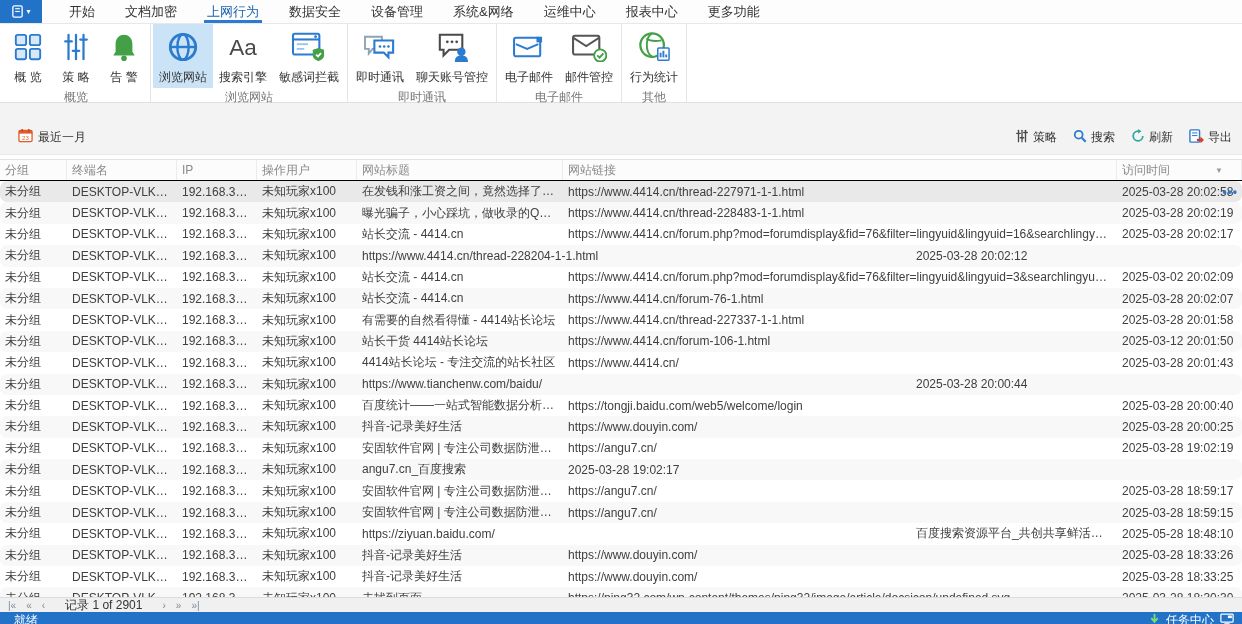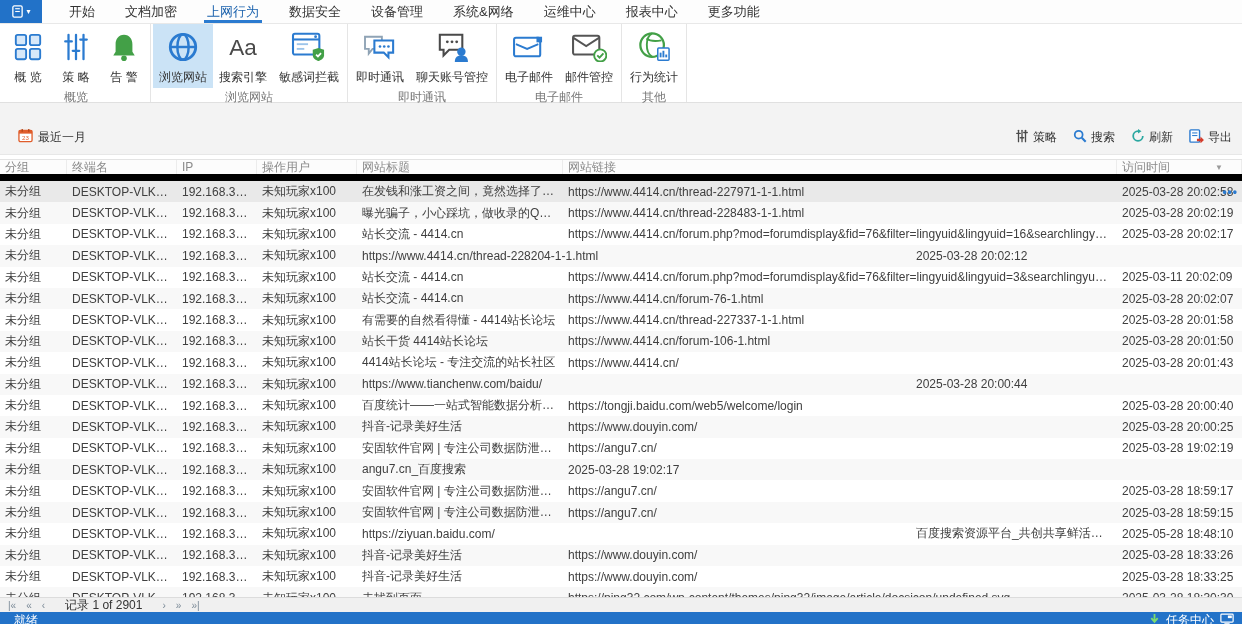--- a/index.html
+++ b/index.html
@@ -27,25 +27,25 @@
   .group-label { text-align:center; font-size:12px; color:#777; padding:1px 0 4px; }
 
   
   .filterstrip { height:52px; background:#f3f3f3; border-bottom:1px solid #e7e7e7; display:flex; align-items:flex-end; justify-content:space-between; padding:0 10px 8px 18px; }
   .date-filter { display:flex; align-items:center; gap:5px; cursor:pointer; color:#333; }
   .toolbar-actions { display:flex; align-items:center; gap:16px; }
   .tb-action { display:flex; align-items:center; gap:4px; cursor:pointer; color:#333; }
 
   
   .grid { position:relative; background:#fff; }
-  .grid-header { display:flex; height:22px; margin-top:4px; border-top:1px solid #e3e3e3; border-bottom:7px solid #000000; background:#fcfcfc; color:#8a8a8a; align-items:center; }
+  .grid-header { display:flex; height:22px; margin-top:4px; border-top:1px solid #e3e3e3; border-bottom:1px solid #000000; background:#fcfcfc; color:#8a8a8a; align-items:center; }
   .gh-cell { height:100%; display:flex; align-items:center; padding:0 5px; border-right:1px solid #ececec; overflow:hidden; white-space:nowrap; position:relative; }
   .gh-cell .filter-arrow { position:absolute; right:18px; color:#9a9a9a; font-size:8px; }
   .grid-body { height:416px; overflow:hidden; }
-  .grid-row { display:flex; height:21.4px; align-items:center; background:#fff; position:relative; cursor:default; }
+  .grid-row { display:flex; height:21.4px; align-items:center; background:#fff; position:relative; cursor:default;border-radius:7px; }
   .grid-row:nth-child(even) { background:#f8f8f8; }
   .grid-row.selected { background:#e9e9e9; }
   .gr-cell { padding:0 5px; overflow:hidden; white-space:nowrap; text-overflow:ellipsis; color:#404040; }
   .more-dots { position:absolute; right:4px; top:0; height:100%; display:flex; align-items:center; color:#2b7bd0; font-weight:bold; letter-spacing:1px; cursor:pointer; }
 
   
   .pager { height:15px; background:#f0f0f0; border-top:1px solid #dcdcdc; display:flex; align-items:center; padding-left:4px; gap:2px; font-size:11px; color:#5f6f7d; }
   .pg-btn { padding:0 4px; cursor:pointer; font-size:10px; color:#7b8a97; }
   .pg-text { margin:0 14px; color:#333; font-size:12px; }
 
@@ -336,21 +336,21 @@
         <div class="gr-cell" style="width: 554px;">https://www.4414.cn/thread-228204-1-1.html</div>
         <div class="gr-cell" style="width: 113px; flex: 1 1 0%;">2025-03-28 20:02:12</div>
       </div>
       <div class="grid-row">
         <div class="gr-cell" style="width: 67px;">未分组</div>
         <div class="gr-cell" style="width: 110px;">DESKTOP-VLKTLE1</div>
         <div class="gr-cell" style="width: 80px;">192.168.31.27</div>
         <div class="gr-cell" style="width: 100px;">未知玩家x100</div>
         <div class="gr-cell" style="width: 206px;">站长交流 - 4414.cn</div>
         <div class="gr-cell" style="width: 554px;">https://www.4414.cn/forum.php?mod=forumdisplay&amp;fid=76&amp;filter=lingyuid&amp;lingyuid=3&amp;searchlingyu=1&amp;page=1</div>
-        <div class="gr-cell" style="width: 113px; flex: 1 1 0%;">2025-03-11 20:02:09</div>
+        <div class="gr-cell" style="width: 113px; flex: 1 1 0%;">2025-03-02 20:02:09</div>
       </div>
       <div class="grid-row">
         <div class="gr-cell" style="width: 67px;">未分组</div>
         <div class="gr-cell" style="width: 110px;">DESKTOP-VLKTLE1</div>
         <div class="gr-cell" style="width: 80px;">192.168.31.27</div>
         <div class="gr-cell" style="width: 100px;">未知玩家x100</div>
         <div class="gr-cell" style="width: 206px;">站长交流 - 4414.cn</div>
         <div class="gr-cell" style="width: 554px;">https://www.4414.cn/forum-76-1.html</div>
         <div class="gr-cell" style="width: 113px; flex: 1 1 0%;">2025-03-28 20:02:07</div>
       </div>
@@ -363,21 +363,21 @@
         <div class="gr-cell" style="width: 554px;">https://www.4414.cn/thread-227337-1-1.html</div>
         <div class="gr-cell" style="width: 113px; flex: 1 1 0%;">2025-03-28 20:01:58</div>
       </div>
       <div class="grid-row">
         <div class="gr-cell" style="width: 67px;">未分组</div>
         <div class="gr-cell" style="width: 110px;">DESKTOP-VLKTLE1</div>
         <div class="gr-cell" style="width: 80px;">192.168.31.27</div>
         <div class="gr-cell" style="width: 100px;">未知玩家x100</div>
         <div class="gr-cell" style="width: 206px;">站长干货 4414站长论坛</div>
         <div class="gr-cell" style="width: 554px;">https://www.4414.cn/forum-106-1.html</div>
-        <div class="gr-cell" style="width: 113px; flex: 1 1 0%;">2025-03-28 20:01:50</div>
+        <div class="gr-cell" style="width: 113px; flex: 1 1 0%;">2025-03-12 20:01:50</div>
       </div>
       <div class="grid-row">
         <div class="gr-cell" style="width: 67px;">未分组</div>
         <div class="gr-cell" style="width: 110px;">DESKTOP-VLKTLE1</div>
         <div class="gr-cell" style="width: 80px;">192.168.31.27</div>
         <div class="gr-cell" style="width: 100px;">未知玩家x100</div>
         <div class="gr-cell" style="width: 206px;">4414站长论坛 - 专注交流的站长社区</div>
         <div class="gr-cell" style="width: 554px;">https://www.4414.cn/</div>
         <div class="gr-cell" style="width: 113px; flex: 1 1 0%;">2025-03-28 20:01:43</div>
       </div>

